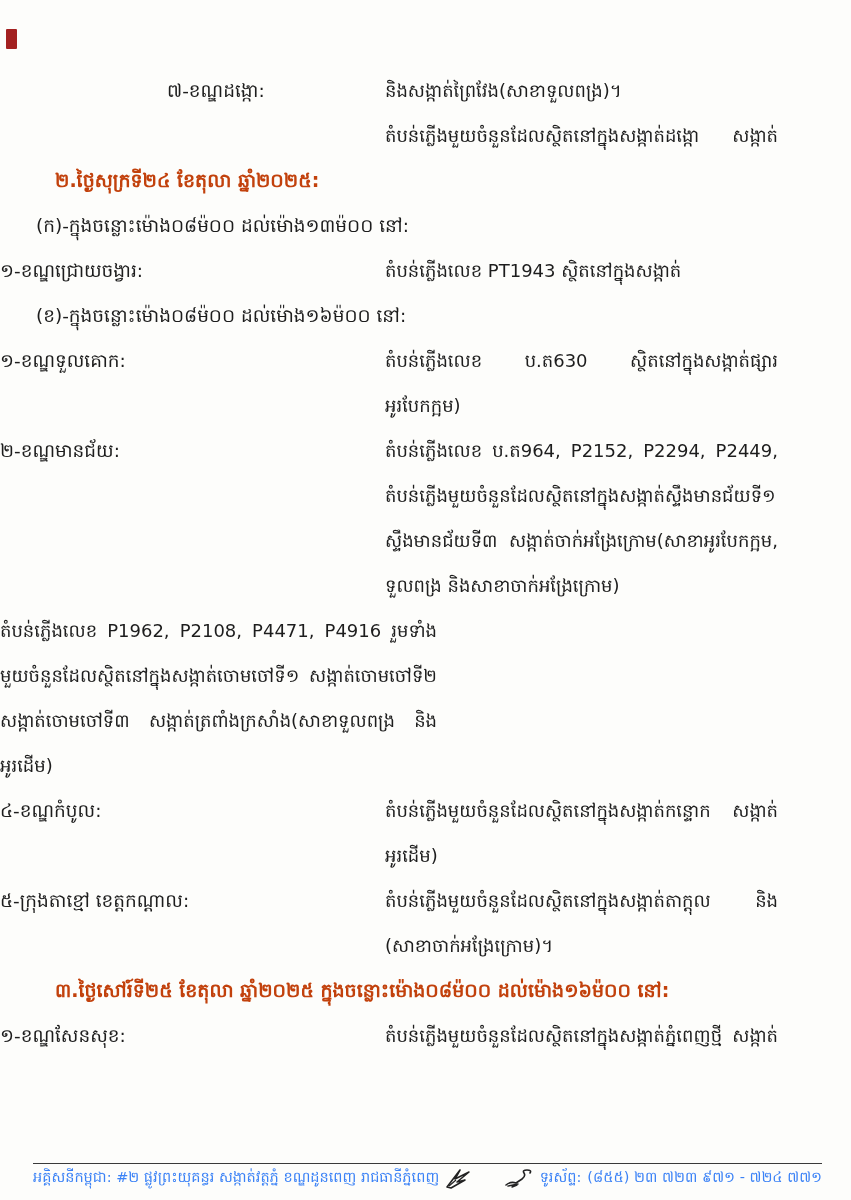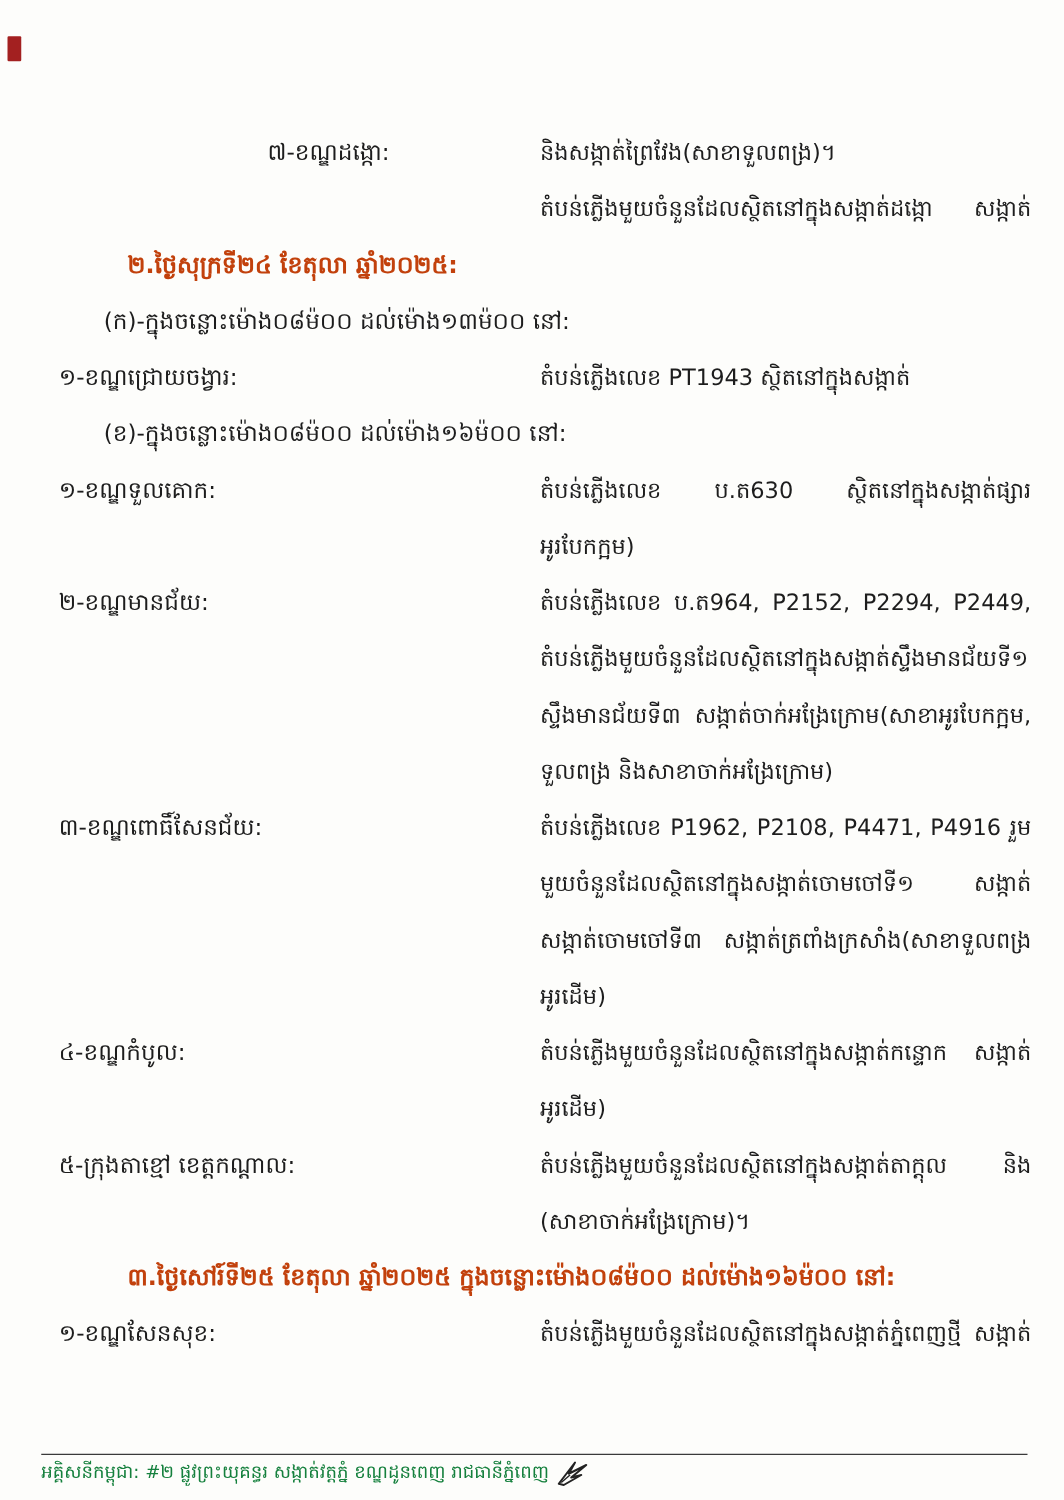--- a/index.html
+++ b/index.html
@@ -13,21 +13,21 @@
   }
   .page{
     position:absolute;inset:0;
     background:#fdfdfb;
   }
   .red-mark{
     position:absolute;left:6px;top:29px;width:11px;height:20px;
     border-radius:1px;
   }
   .doc{
-    position:absolute;top:100px;left:0;width:778px;margin-left:47px;
+    position:absolute;top:68px;left:0;width:778px;
   }
   .line{height:45px;line-height:45px;white-space:nowrap;overflow:hidden;}
   .heading{
     padding-left:55px;font-weight:bold;font-size:19px;color:#c2410c;
   }
   .subheading{
     padding-left:36px;font-size:18.5px;
   }
   .row{display:flex;}
   .label{
@@ -43,21 +43,21 @@
     text-align:justify;
     text-align-last:justify;
   }
   .footer-rule{
     position:absolute;left:33px;right:29px;top:1163px;
     border-top:1.6px solid #3a3a3a;
   }
   .footer{
     position:absolute;top:1167px;left:33px;right:29px;
     display:flex;justify-content:space-between;align-items:center;
-    font-size:14.5px;color:#15803d;
+    font-size:14.5px;color:#3b82f6;
   }
   .footer-left,.footer-right{display:flex;align-items:center;gap:6px;white-space:nowrap;}
   .footer svg{display:block;}
 </style>
 </head>
 <body>
 
 <div class="page">
 
   <div class="red-mark" style="background: rgb(163, 32, 32);"></div>
@@ -89,21 +89,20 @@
       <div class="row">
         <div class="label">២-ខណ្ឌមានជ័យ:</div>
         <div class="content">
           <div class="cline j">តំបន់ភ្លើងលេខ ប.ត964, P2152, P2294, P2449, P4111 រួមទាំង</div>
           <div class="cline j">តំបន់ភ្លើងមួយចំនួនដែលស្ថិតនៅក្នុងសង្កាត់ស្ទឹងមានជ័យទី១ សង្កាត់</div>
           <div class="cline j">ស្ទឹងមានជ័យទី៣ សង្កាត់ចាក់អង្រែក្រោម(សាខាអូរបែកក្អម, សាខា</div>
           <div class="cline">ទួលពង្រ និងសាខាចាក់អង្រែក្រោម)</div>
         </div>
       </div>
       <div class="row">
-        <div class="label">៣-ខណ្ឌពោធិ៍សែនជ័យ:</div>
         <div class="content">
           <div class="cline j">តំបន់ភ្លើងលេខ P1962, P2108, P4471, P4916 រួមទាំងតំបន់ភ្លើង</div>
           <div class="cline j">មួយចំនួនដែលស្ថិតនៅក្នុងសង្កាត់ចោមចៅទី១ សង្កាត់ចោមចៅទី២</div>
           <div class="cline j">សង្កាត់ចោមចៅទី៣ សង្កាត់ត្រពាំងក្រសាំង(សាខាទួលពង្រ និងសាខា</div>
           <div class="cline">អូរដើម)</div>
         </div>
       </div>
       <div class="row">
         <div class="label">៤-ខណ្ឌកំបូល:</div>
         <div class="content">
@@ -132,15 +131,25 @@
   <div class="footer">
     <div class="footer-left">
       <span>អគ្គិសនីកម្ពុជា: #២ ផ្លូវព្រះយុគន្ធរ សង្កាត់វត្តភ្នំ ខណ្ឌដូនពេញ រាជធានីភ្នំពេញ</span>
       <span>
         <svg width="26" height="22" viewBox="0 0 26 22">
           <path d="M2 20 L15 3 L10 12 L24 5 L12 15 L20 13 L6 21 Z" fill="none" stroke="#222" stroke-width="1.6" stroke-linejoin="round"></path>
           <path d="M4 19 L11 13" stroke="#222" stroke-width="1.2"></path>
         </svg>
       </span>
     </div>
+    <div class="footer-right">
+      <span>
+        <svg width="30" height="22" viewBox="0 0 30 22">
+          <path d="M2 18 Q7 14 12 16 L18 12 Q22 9 20 6 Q18 3 23 3 Q28 3 26 6" fill="none" stroke="#222" stroke-width="1.6" stroke-linecap="round"></path>
+          <path d="M4 19 L14 17 M8 20 L13 18" stroke="#222" stroke-width="1.4" stroke-linecap="round"></path>
+        </svg>
+      </span>
+      <span>ទូរស័ព្ទ:</span>
+      <span>(៨៥៥) ២៣ ៧២៣ ៩៧១ - ៧២៤ ៧៧១</span>
+    </div>
   </div>
 
 </div>
 
 </body></html>

